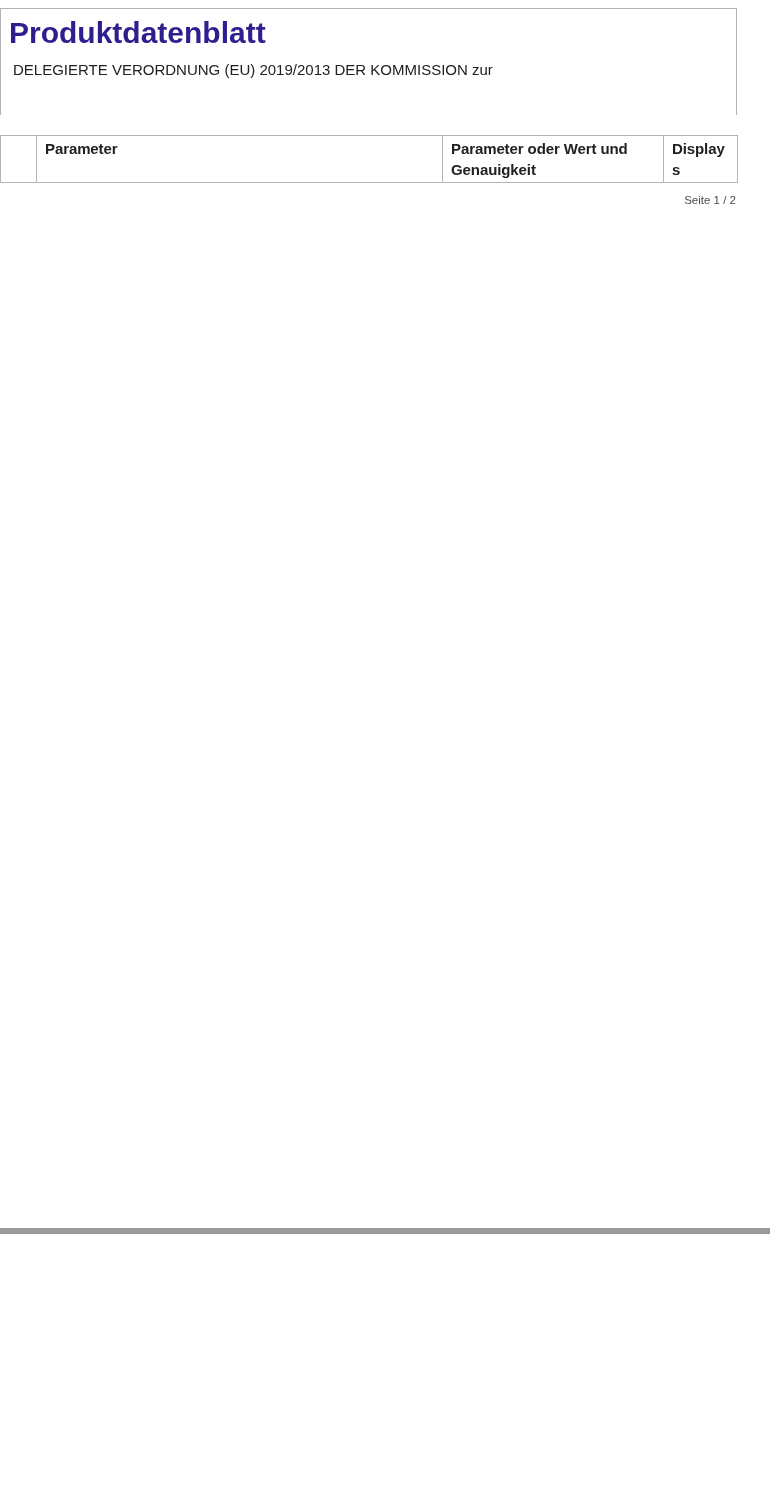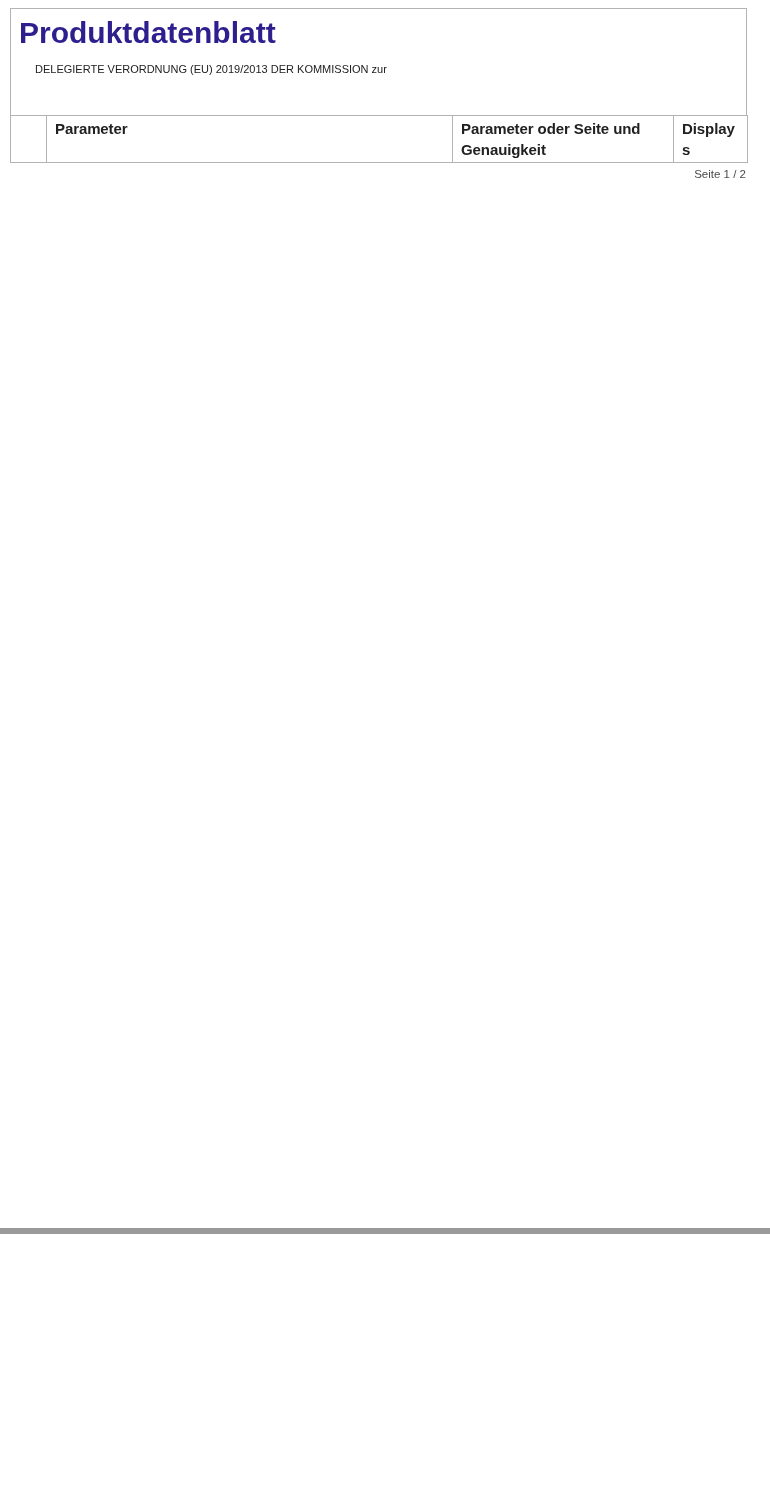--- a/index.html
+++ b/index.html
@@ -5,30 +5,30 @@
   :root{
     --title:#2E1F8E;
     --border:#b3b3b3;
     --divider:#9a9a9a;
     --text:#212121;
     --footer:#4a4a4a;
   }
   html,body{margin:0;padding:0;background:#fff;}
   body{font-family:"Liberation Sans","DejaVu Sans",sans-serif;color:var(--text);}
   .page{position:relative;width:770px;height:1500px;background:#fff;overflow:hidden;}
-  .content1{position:absolute;top:8px;left:10px;width:737px;}
+  .content1{position:absolute;top:8px;left:0;width:737px;}
   .titlebox{box-sizing:border-box;height:107px;border:1px solid var(--border);border-bottom:none;padding:6px 10px 0 8px;}
   .doc-title{margin:0;font-size:30px;line-height:36px;font-weight:bold;color:var(--title);}
-  .sub{margin:16px;font-size:11px;line-height:23px;color:var(--text);}
+  .sub{margin:4px;font-size:15px;line-height:23px;color:var(--text);}
   .sub1{margin-top:7px;}
-  table{border-collapse:collapse;table-layout:fixed;width:737px;font-size:15px;letter-spacing:-0.1px;}
+  table{border-collapse:collapse;table-layout:fixed;width:737px;font-size:15px;letter-spacing:-0.1px;margin-top:20px;}
   td,th{border:1px solid var(--border);vertical-align:top;padding:2px 8px;line-height:21px;word-wrap:break-word;}
   th{text-align:left;font-weight:bold;}
   thead th{height:40px;}
-  .page-footer{text-align:right;font-size:11.5px;color:var(--footer);margin-top:5px;padding-right:1px;}
+  .page-footer{text-align:right;font-size:11.5px;color:var(--footer);margin-top:11px;padding-right:1px;}
   .divider{position:absolute;top:1228px;left:0;width:770px;height:6px;background:var(--divider);}
   .content2{position:absolute;top:1287px;left:17px;width:737px;}
 </style>
 </head>
 <body>
 
 <div class="page">
 
   <div class="content1">
     <div class="titlebox">
@@ -43,21 +43,21 @@
           <col style="width:371px">
         <col style="width:94px">
           <col style="width:37px">
           <col style="width:90px">
         <col style="width:74px">
       </colgroup>
       <thead>
         <tr>
           <th></th>
           <th colspan="2">Parameter</th>
-          <th colspan="3">Parameter oder Seite und Genauigkeit</th>
+          <th colspan="3">Parameter oder Wert und Genauigkeit</th>
           <th>Displays</th>
         </tr>
       </thead>
       <tbody id="tbody1"></tbody>
     </table>
 
     <div class="page-footer">Seite 1 / 2</div>
   </div>
 
   <div class="divider"></div>

